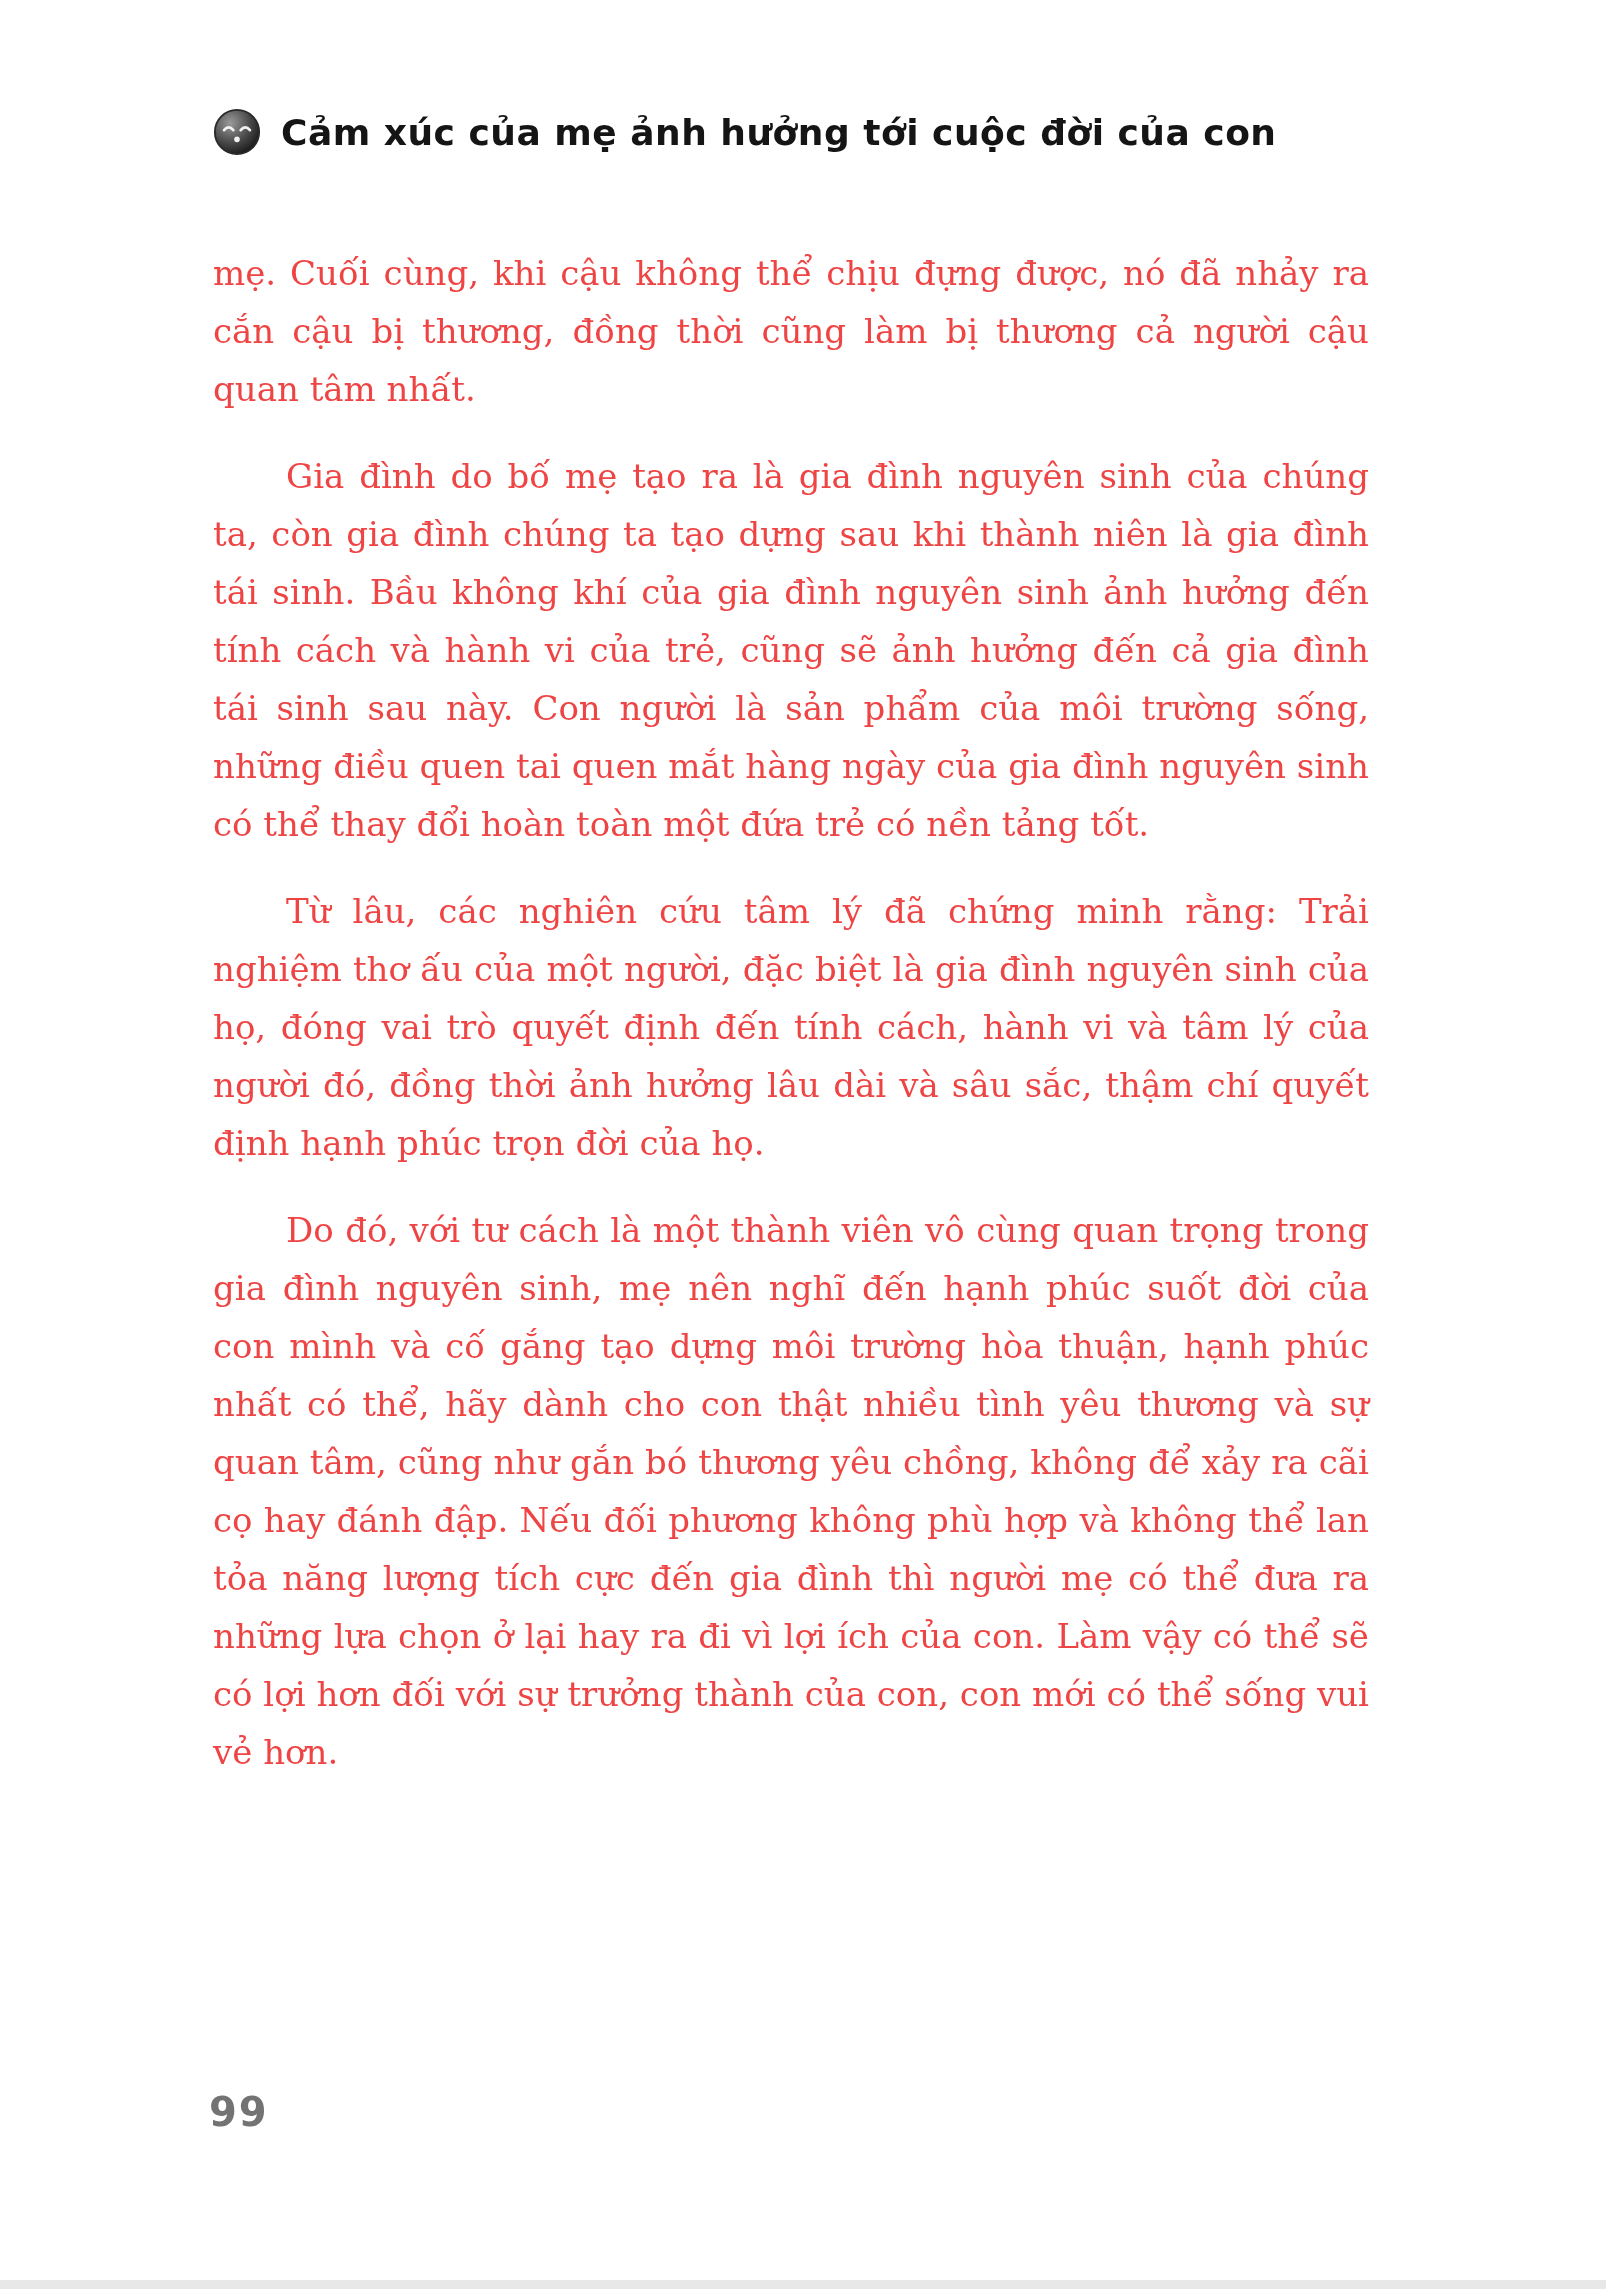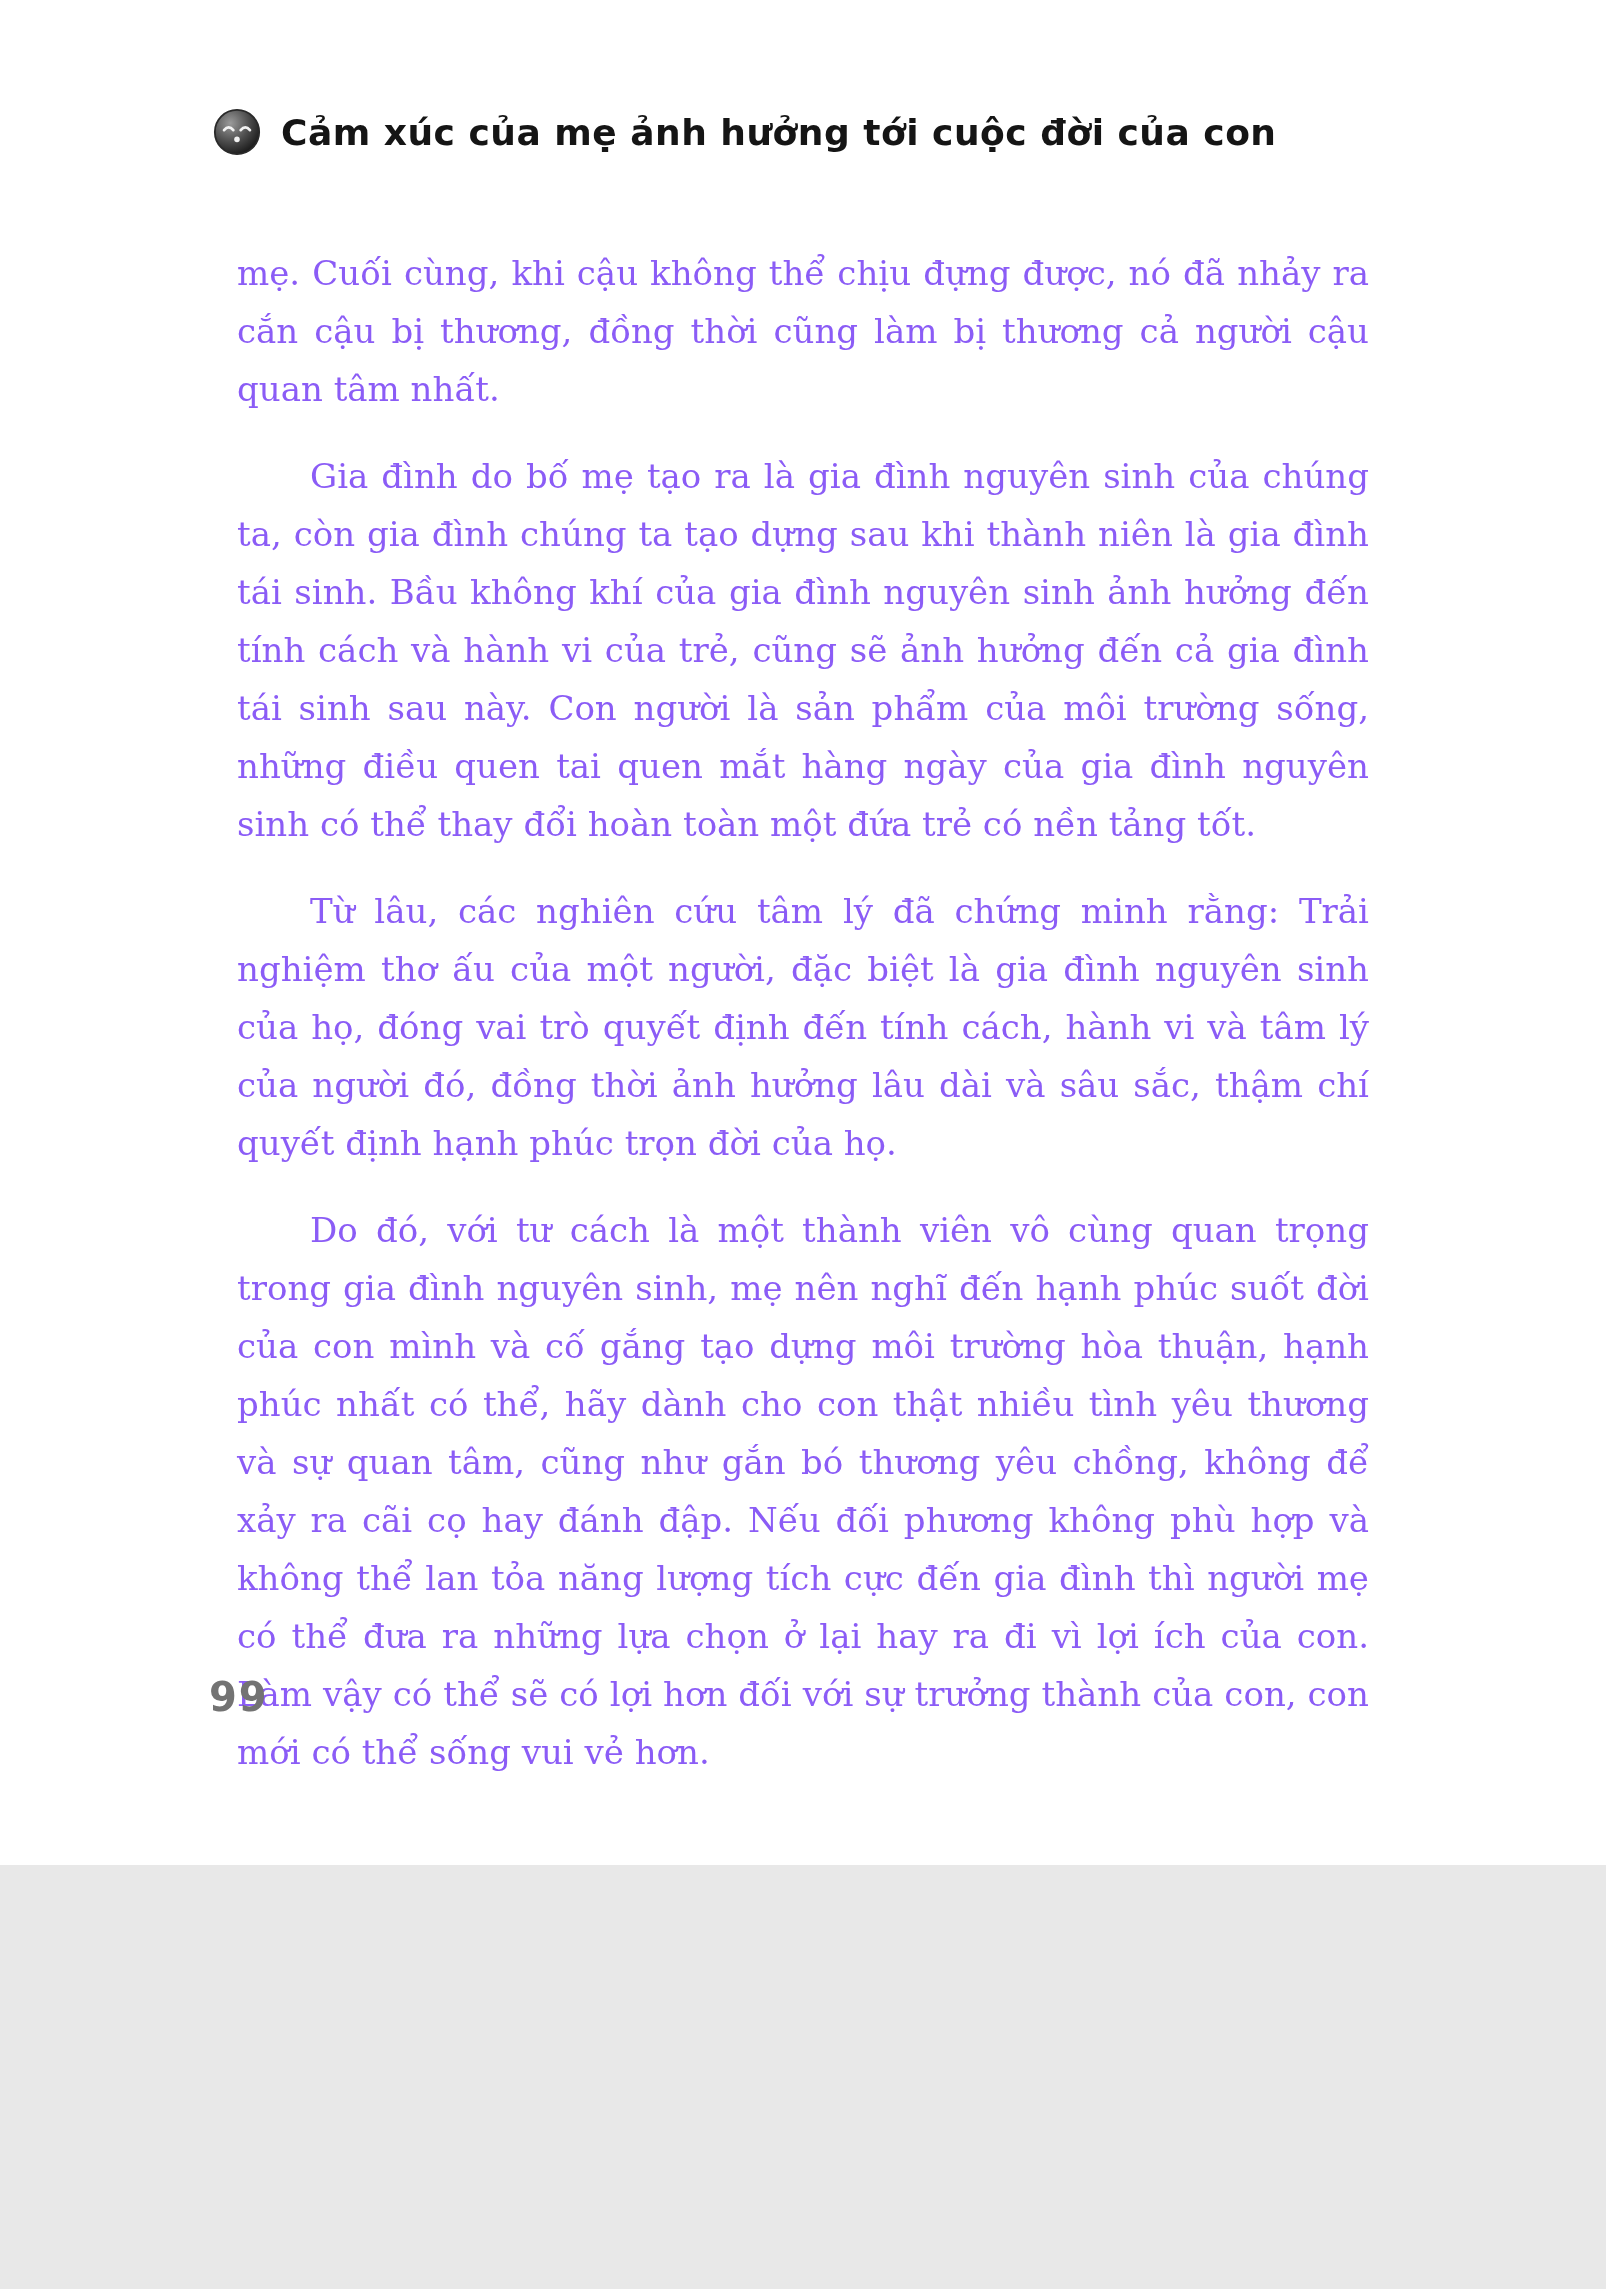--- a/index.html
+++ b/index.html
@@ -2,21 +2,21 @@
 <html style="font-size:14.7px"><head>
 <meta charset="utf-8">
 <style>
   * { margin: 0; padding: 0; box-sizing: border-box; }
   html, body { background: #e8e8e8; }
   body { font-family: "DejaVu Serif", "Liberation Serif", serif; }
 
   .page {
     position: relative;
     width: 1606px;
-    height: 1865px;
+    height: 2280px;
     margin: 0 auto;
     background: #ffffff;
     overflow: hidden;
   }
 
   .page-header {
     display: flex;
     align-items: center;
     gap: 20px;
     padding-top: 108px;
@@ -45,22 +45,21 @@
     padding-left: 213px;
     padding-right: 237px;
     color: #1c1c1c;
   }
 
   .body-text p {
     font-size: 34px;
     line-height: 58px;
     text-align: justify;
     margin-bottom: 29px;
-    color: #8b5cf6;
-    margin-left: 24px;
+    color: #ef4444;
   }
 
   .body-text p.indent {
     text-indent: 73px;
   }
 
   .page-footer {
     position: absolute;
     left: 209px;
     bottom: 145px;

